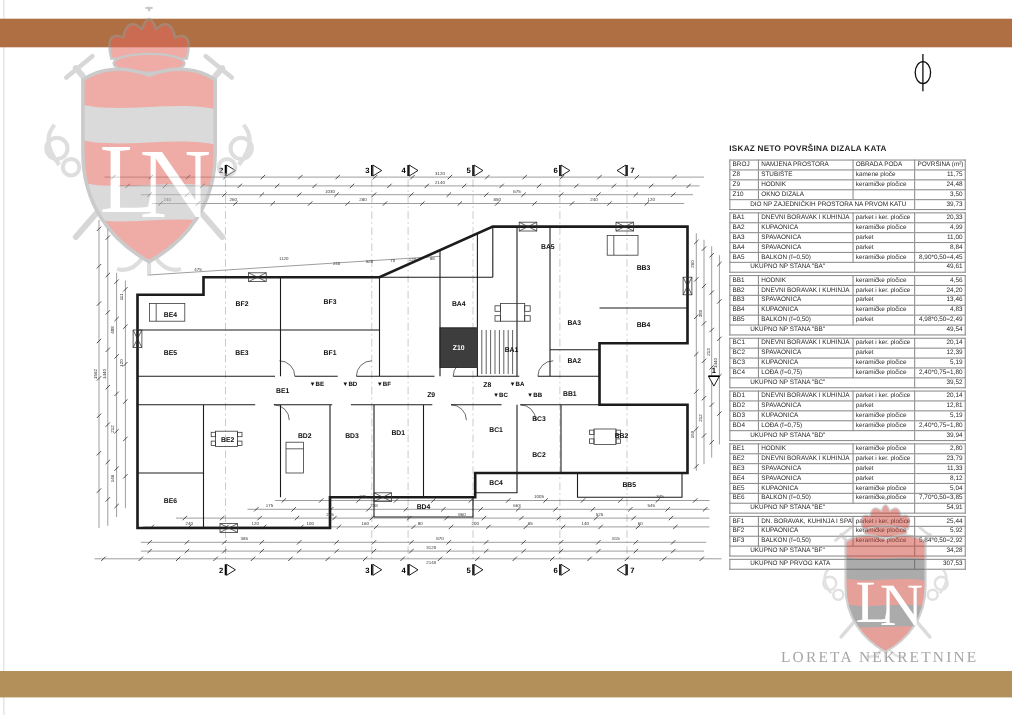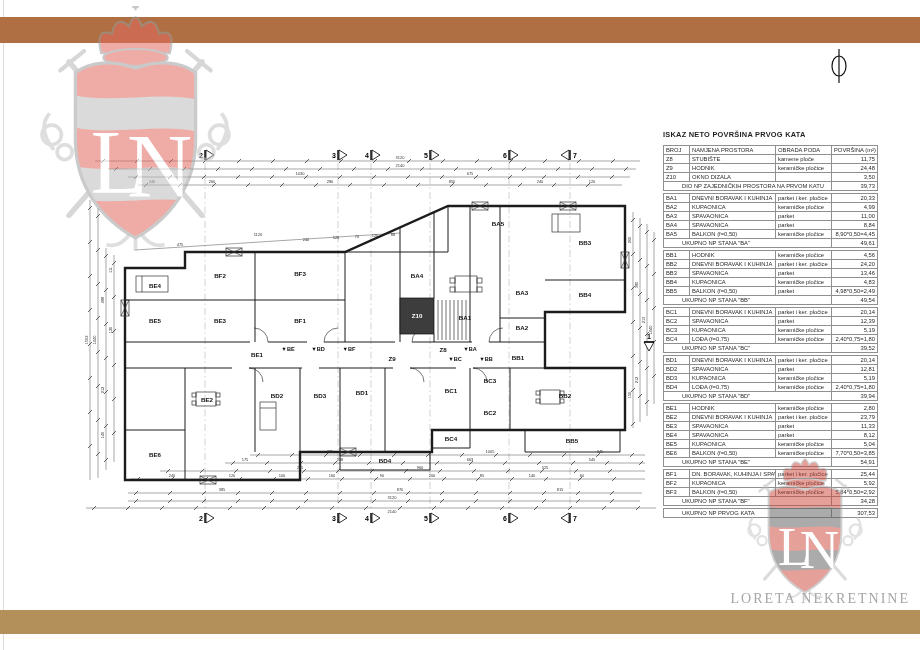--- a/index.html
+++ b/index.html
@@ -18,21 +18,21 @@
   #tables table{border-collapse:collapse;table-layout:fixed;width:214px;margin:0 0 2px 0;}
   #tables td{border:1px solid #8f8f8f;font-size:5.8px;line-height:8px;height:8px;padding:0 2px;
              white-space:nowrap;overflow:hidden;color:#2b2b2b;font-family:"Liberation Sans",sans-serif;}
   #tables td.v{text-align:right;}
   #tables td.hc{text-align:center;}
   #tables td.sum{text-indent:16px;}
   
   .crest{position:absolute;pointer-events:none;}
   .crest1{left:28px;top:6px;width:215px;height:247px;opacity:.55;--red:#e2695e;--band:#bcbcbc;}
   .crest2{left:740px;top:452px;width:130px;height:150px;opacity:.5;--red:#cc4438;--band:#5a5a5a;}
-  #lntext{position:absolute;left:710px;top:591px;width:200px;text-align:right;
+  #lntext{position:absolute;left:710px;top:591px;width:200px;text-align:left;
           font-family:"Liberation Serif",serif;font-size:14px;letter-spacing:2px;color:#a6a6a6;}
   #northwrap{position:absolute;left:826px;top:48px;width:26px;height:36px;}
 </style>
 </head>
 <body>
 
 <div class="page">
 
   <svg width="0" height="0" style="position:absolute" aria-hidden="true">
     <defs>
@@ -543,21 +543,21 @@
         </g>
         <g>
           <polygon points="644,342 654,342 649,351" fill="#fff" stroke="#000" stroke-width="0.8"></polygon>
           <line x1="644" y1="342" x2="654" y2="342" stroke="#000" stroke-width="1.4"></line>
           <text x="649" y="339" text-anchor="middle" font-size="7" font-weight="bold" fill="#000">1</text>
         </g>
       </g>
   </svg>
 
   <div id="tablewrap">
-    <div id="tbl-title">ISKAZ NETO POVRŠINA PRVOG KATA</div>
+    <div id="tbl-title">ISKAZ NETO POVRŠINA DIZALA KATA</div>
     <div id="tables">
         <table>
           <colgroup>
             <col style="width: 26px;">
             <col style="width: 86px;">
             <col style="width: 56px;">
             <col style="width: 46px;">
           </colgroup>
           <tbody>
             <tr>

